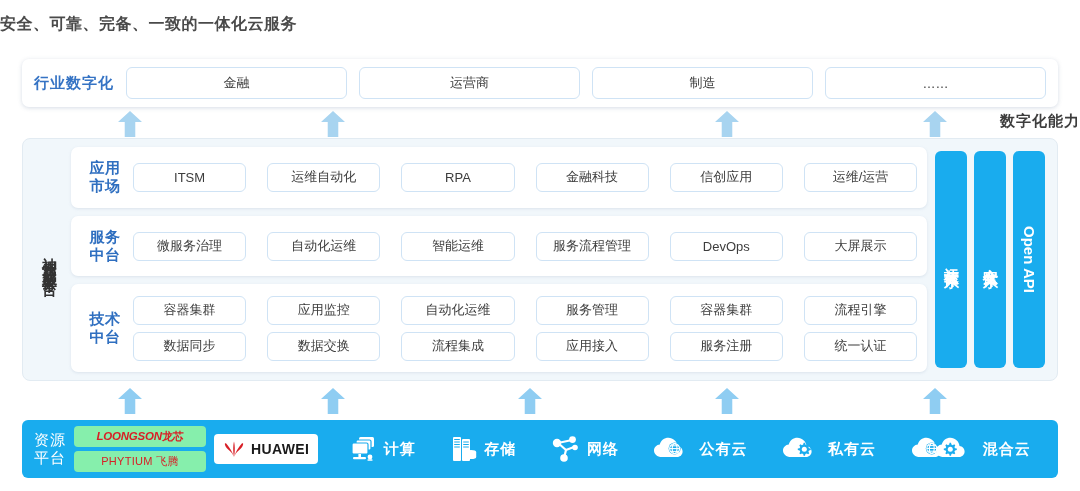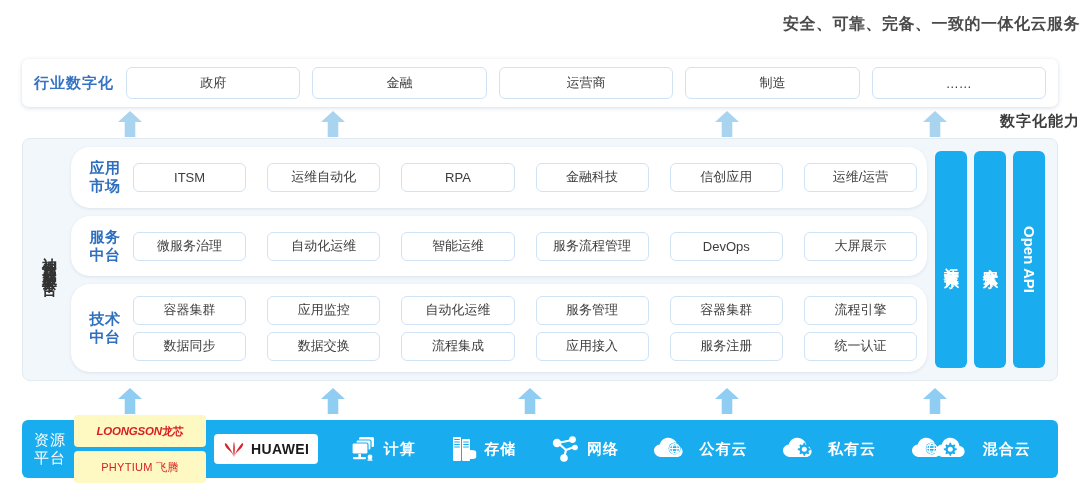--- a/index.html
+++ b/index.html
@@ -7,21 +7,21 @@
     width: 1080px; height: 491px;
     background: #ffffff;
     font-family: "Liberation Sans", "DejaVu Sans", sans-serif;
     overflow: hidden;
   }
   #root { position: relative; width: 1080px; height: 491px; }
 
   
   .title {
     position: absolute; left: 0; top: 14px; width: 1080px;
-    text-align: right;
+    text-align: left;
     font-size: 16px; font-weight: bold; color: #4a4a4a;
     letter-spacing: .5px;
   }
 
   
   .industry-band {
     position: absolute; left: 22px; top: 59px;
     width: 1036px; height: 48px;
     background: #ffffff;
     border-radius: 7px;
@@ -73,21 +73,21 @@
     writing-mode: vertical-rl;
     font-size: 15px; font-weight: bold; color: #333;
     letter-spacing: 3px; line-height: 1;
   }
   .platform-main {
     flex: 1; display: flex; gap: 8px;
   }
   .rows-col { flex: 1; display: flex; flex-direction: column; gap: 8px; }
 
   .row-card {
-    flex: 1; background: #ffffff; border-radius: 19px;
+    flex: 1; background: #ffffff; border-radius: 7px;
     box-shadow: 0 1px 3px rgba(140,160,185,.22);
     display: flex; align-items: center; padding: 6px 10px 6px 6px;
   }
   .row-card.tall { flex: 1.55; }
   .row-label {
     width: 56px; flex: 0 0 56px; text-align: center;
     color: #2f6fc0; font-weight: bold; font-size: 15px; line-height: 1.22;
     letter-spacing: .5px;
   }
   .row-items { flex: 1; display: flex; flex-direction: column; gap: 7px; justify-content: center; }
@@ -116,21 +116,21 @@
     width: 1036px; height: 58px;
     background: #19acee; border-radius: 6px;
     display: flex; align-items: center; padding: 0 10px 0 12px;
   }
   .res-label {
     color: #fff; font-weight: normal; font-size: 15px; line-height: 1.22;
     text-align: center; margin-right: 8px; letter-spacing: 1px;
   }
   .logo-stack { display: flex; flex-direction: column; gap: 4px; margin-right: 8px; }
   .logo-chip {
-    background: #fef9c3; border-radius: 4px; height: 32px;
+    background: #86efac; border-radius: 4px; height: 21px;
     display: flex; align-items: center; justify-content: center;
     padding: 0 8px; min-width: 132px;
   }
   .logo-loongson { font-size: 11.5px; font-weight: bold; font-style: italic; color: #d81f26; letter-spacing: -.2px; }
   .logo-loongson .cn { font-style: normal; font-size: 11px; }
   .logo-phytium { font-size: 11px; color: #d81f26; letter-spacing: .3px; }
   .logo-huawei {
     background: #fff; border-radius: 4px; height: 30px; margin-right: 12px;
     display: flex; align-items: center; justify-content: center; padding: 0 9px; gap: 6px;
   }
@@ -144,21 +144,20 @@
 </head>
 <body>
 
 <div id="root">
 
   <div class="title">安全、可靠、完备、一致的一体化云服务</div>
 
   <div class="industry-band">
     <div class="industry-label">行业数字化</div>
     <div class="industry-items">
-      <div class="industry-item">政府</div>
       <div class="industry-item">金融</div>
       <div class="industry-item">运营商</div>
       <div class="industry-item">制造</div>
       <div class="industry-item">……</div>
     </div>
   </div>
 
   <div class="arrow" style="left:118px; top:111px;"></div>
   <div class="arrow" style="left:321px; top:111px;"></div>
   <div class="arrow" style="left:715px; top:111px;"></div>

